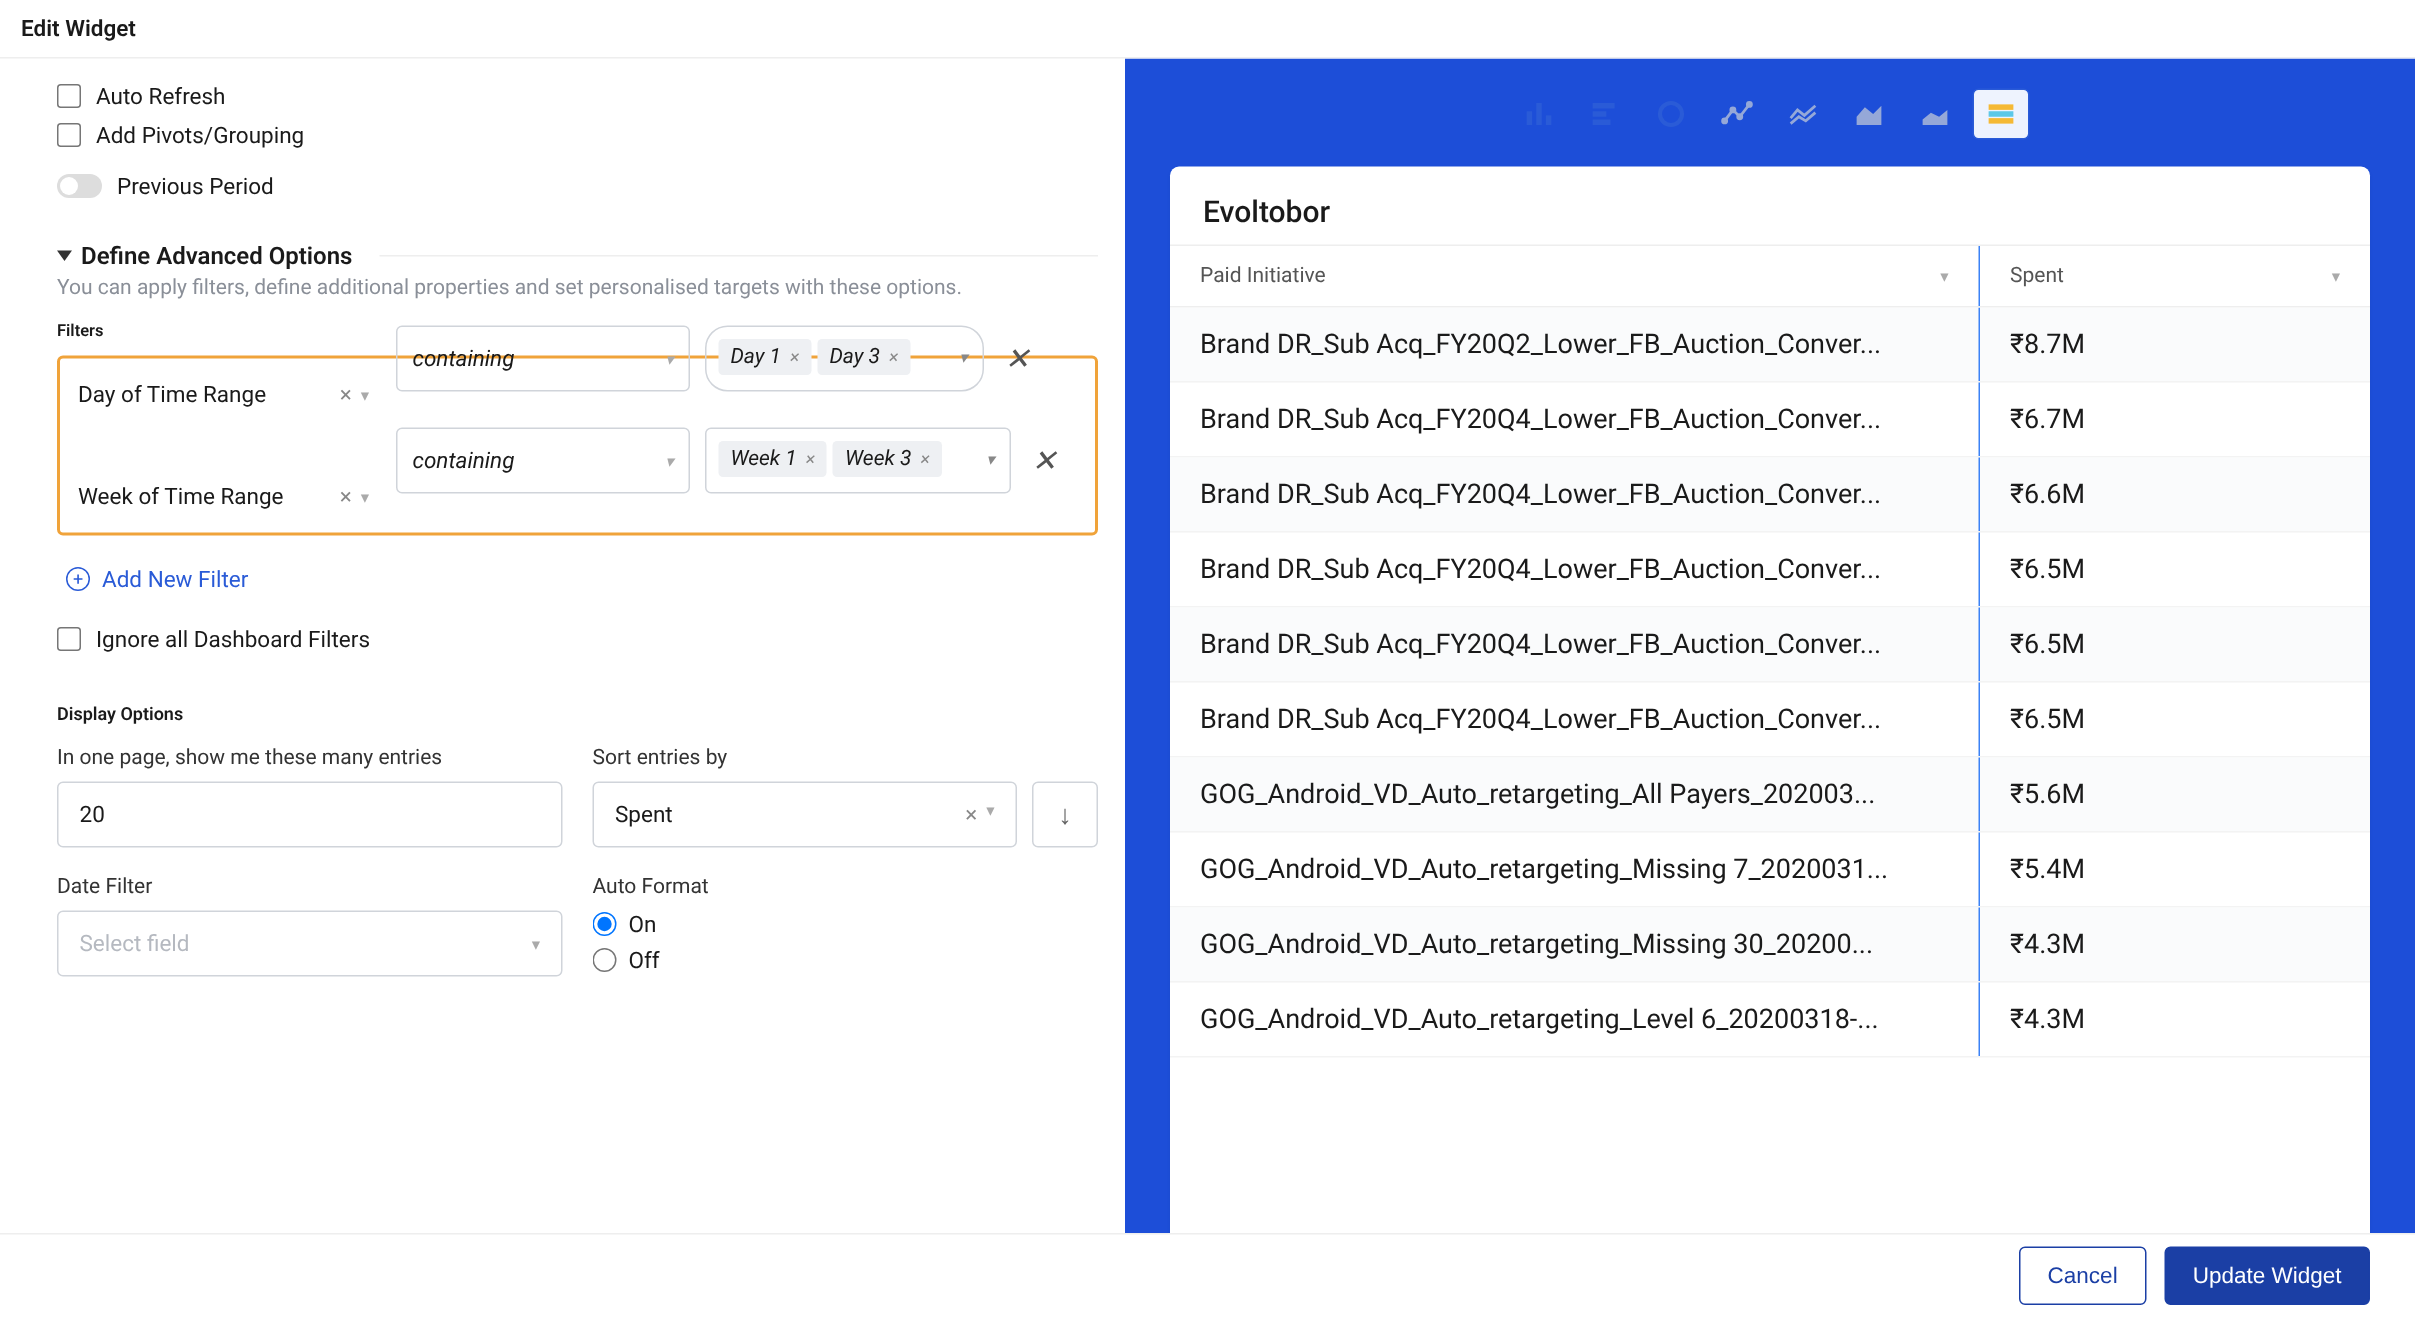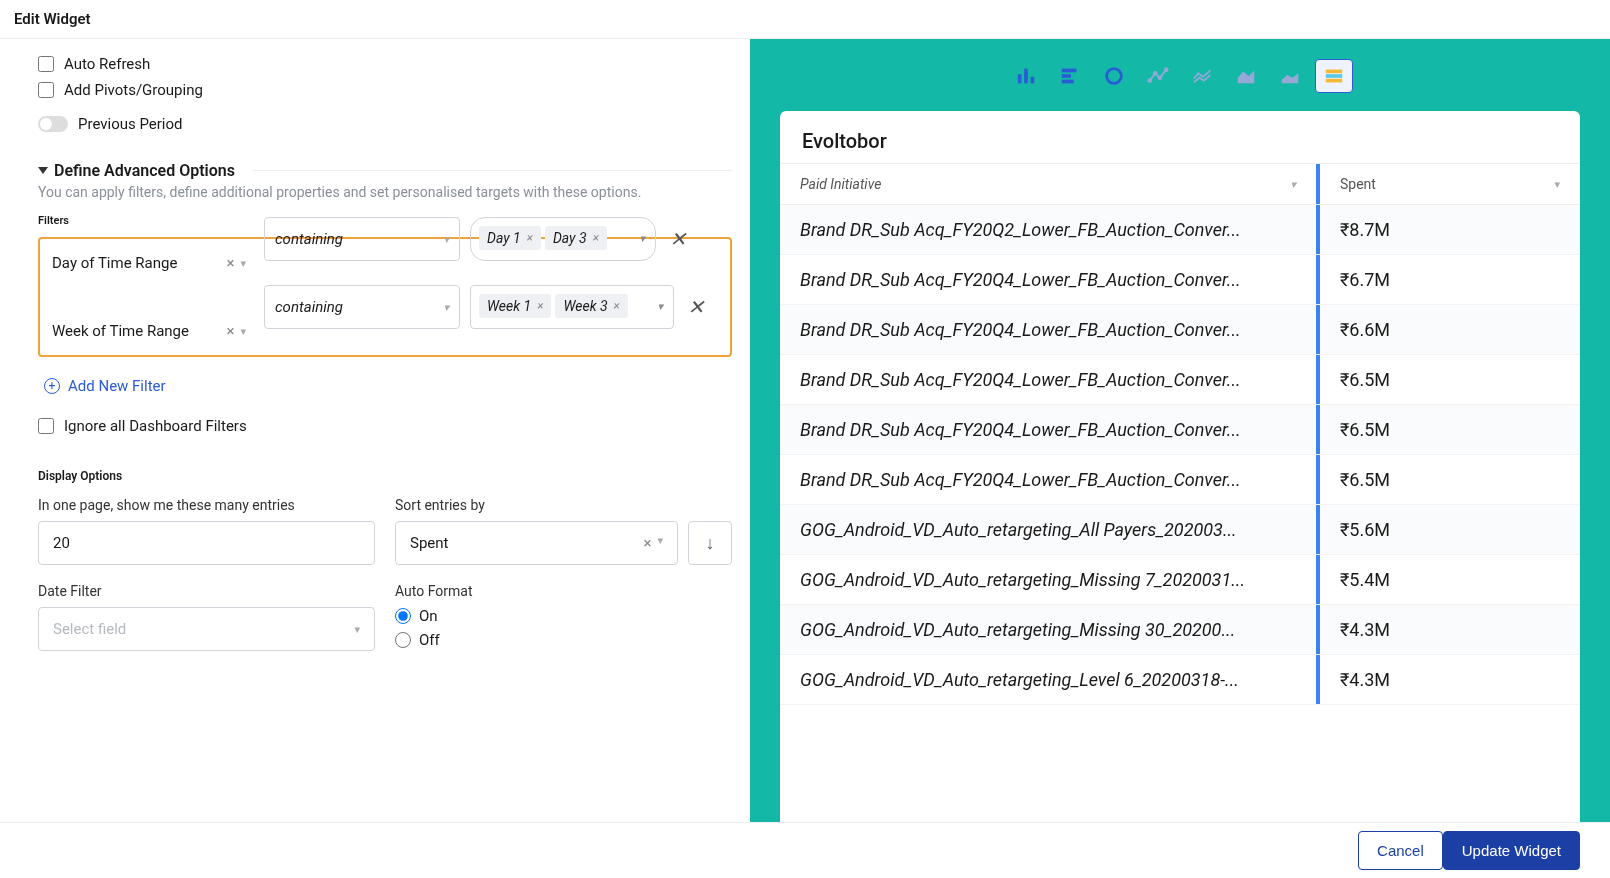--- a/index.html
+++ b/index.html
@@ -1,21 +1,21 @@
 <!DOCTYPE html>
 <html><head>
 <meta charset="utf-8">
 <style>
 * { box-sizing: border-box; margin: 0; padding: 0; }
 body { font-family: -apple-system, BlinkMacSystemFont, "Segoe UI", Roboto, Helvetica, Arial, sans-serif; font-size: 14px; color: #1a1a1a; background: #fff; }
 .modal-header { padding: 10px 14px; font-weight: 600; font-size: 15px; border-bottom: 1px solid #eee; }
 .layout { display: flex; width: 1610px; height: 840px; overflow: hidden; }
 .left-pane { width: 750px; padding: 12px 18px 12px 38px; overflow-y: auto; }
-.right-pane { flex: 1; background: #14b8a6; padding: 20px 30px 10px 30px; display: flex; flex-direction: column; }
-.footer { position: fixed; bottom: 0; left: 0; right: 0; height: 56px; border-top: 1px solid #eee; background: #fff; display: flex; justify-content: flex-end; align-items: center; padding: 0 30px; gap: 0; }
+.right-pane { flex: 1; background: #1d4ed8; padding: 20px 30px 10px 30px; display: flex; flex-direction: column; }
+.footer { position: fixed; bottom: 0; left: 0; right: 0; height: 56px; border-top: 1px solid #eee; background: #fff; display: flex; justify-content: flex-end; align-items: center; padding: 0 30px; gap: 12px; }
 .btn { padding: 10px 18px; border-radius: 4px; font-size: 15px; cursor: pointer; border: 1px solid #ccc; background: #fff; }
 .btn-primary { background: #1b3fa5; color: #fff; border-color: #1b3fa5; }
 .btn-outline { color: #1b3fa5; border-color: #1b3fa5; }
 
 
 .chk-row { display: flex; align-items: center; gap: 10px; padding: 4px 0; font-size: 15px; }
 .chk-row input[type=checkbox] { width: 16px; height: 16px; }
 .toggle-row { display: flex; align-items: center; gap: 10px; padding: 12px 0 6px 0; font-size: 15px; }
 .toggle { width: 30px; height: 16px; background: #ddd; border-radius: 8px; position: relative; }
 .toggle::after { content: ""; width: 12px; height: 12px; background: #fff; border-radius: 50%; position: absolute; top: 2px; left: 2px; }
@@ -55,21 +55,21 @@
 .chart-btn.active { border-color: #2a5bd7; background: #eef3fe; }
 .chart-btn svg { width: 22px; height: 22px; }
 .card { background: #fff; border-radius: 6px; flex: 1; display: flex; flex-direction: column; overflow: hidden; box-shadow: 0 1px 3px rgba(0,0,0,0.05); }
 .card-title { padding: 18px 22px 10px 22px; font-size: 20px; font-weight: 500; }
 .tbl-head { display: flex; border-top: 1px solid #eee; border-bottom: 1px solid #eee; }
 .tbl-head .th { padding: 12px 20px; font-size: 14px; color: #555; display: flex; align-items: center; justify-content: space-between; }
 .tbl-body { flex: 1; overflow-y: auto; }
 .tbl-row { display: flex; border-bottom: 1px solid #f3f3f3; }
 .tbl-row:nth-child(odd) { background: #fafbfc; }
 .tbl-row .td { padding: 14px 20px; font-size: 18px; white-space: nowrap; overflow: hidden; text-overflow: ellipsis; }
-.col-1 { flex: 1; border-right: 4px solid #3b82f6; font-style: italic; }
+.col-1 { flex: 1; border-right: 1px solid #3b82f6; }
 .col-2 { width: 260px; }
 .chev-ico { color: #aaa; font-size: 11px; }
 .placeholder { color: #b5b9c0; }
 </style>
 </head>
 <body>
 
 <div class="modal-header">Edit Widget</div>
 
 <div class="layout">

